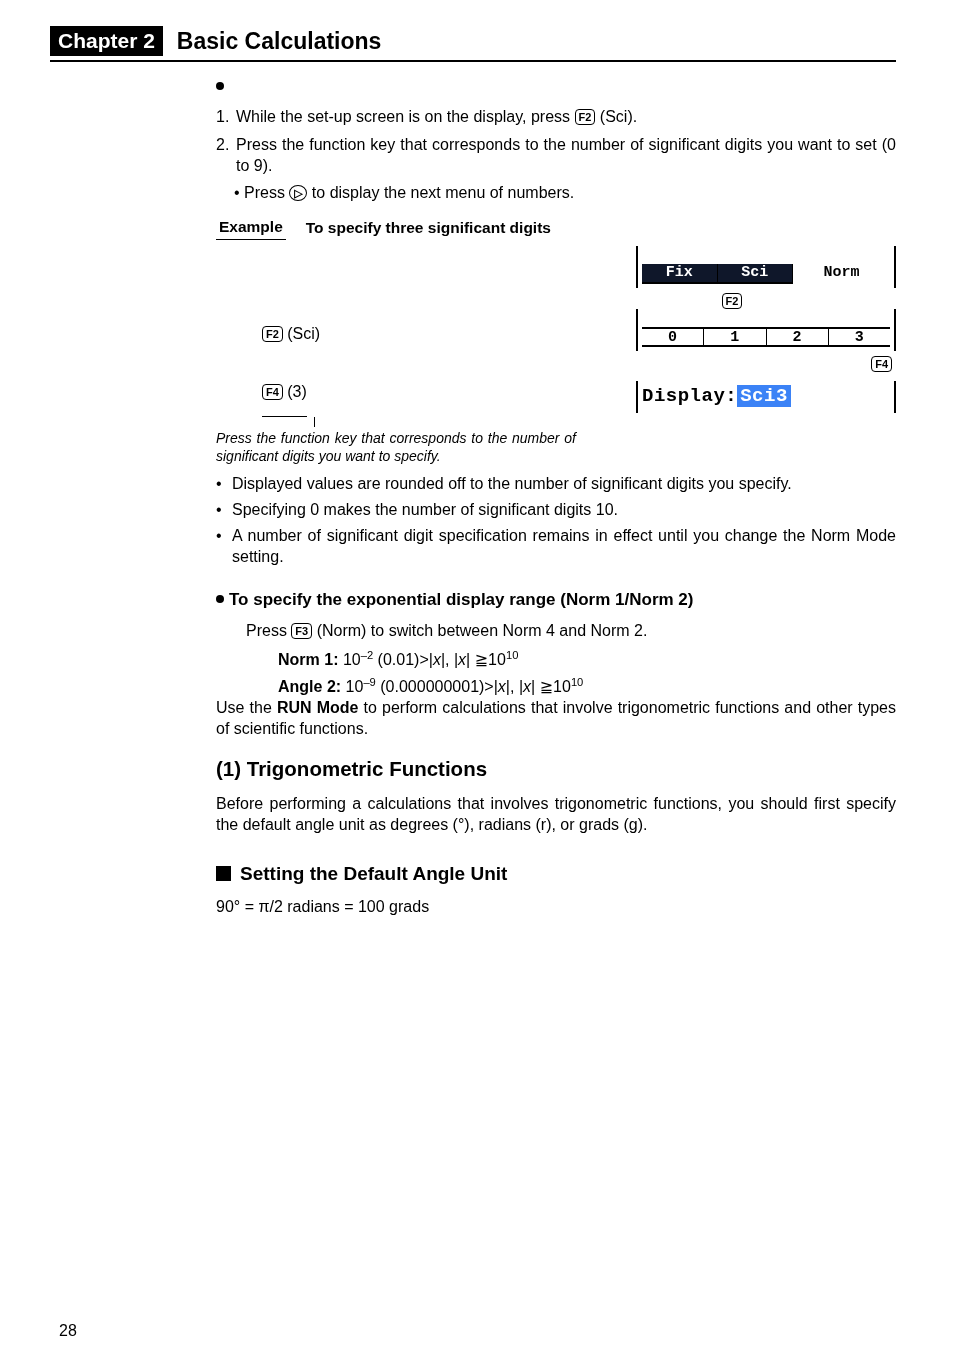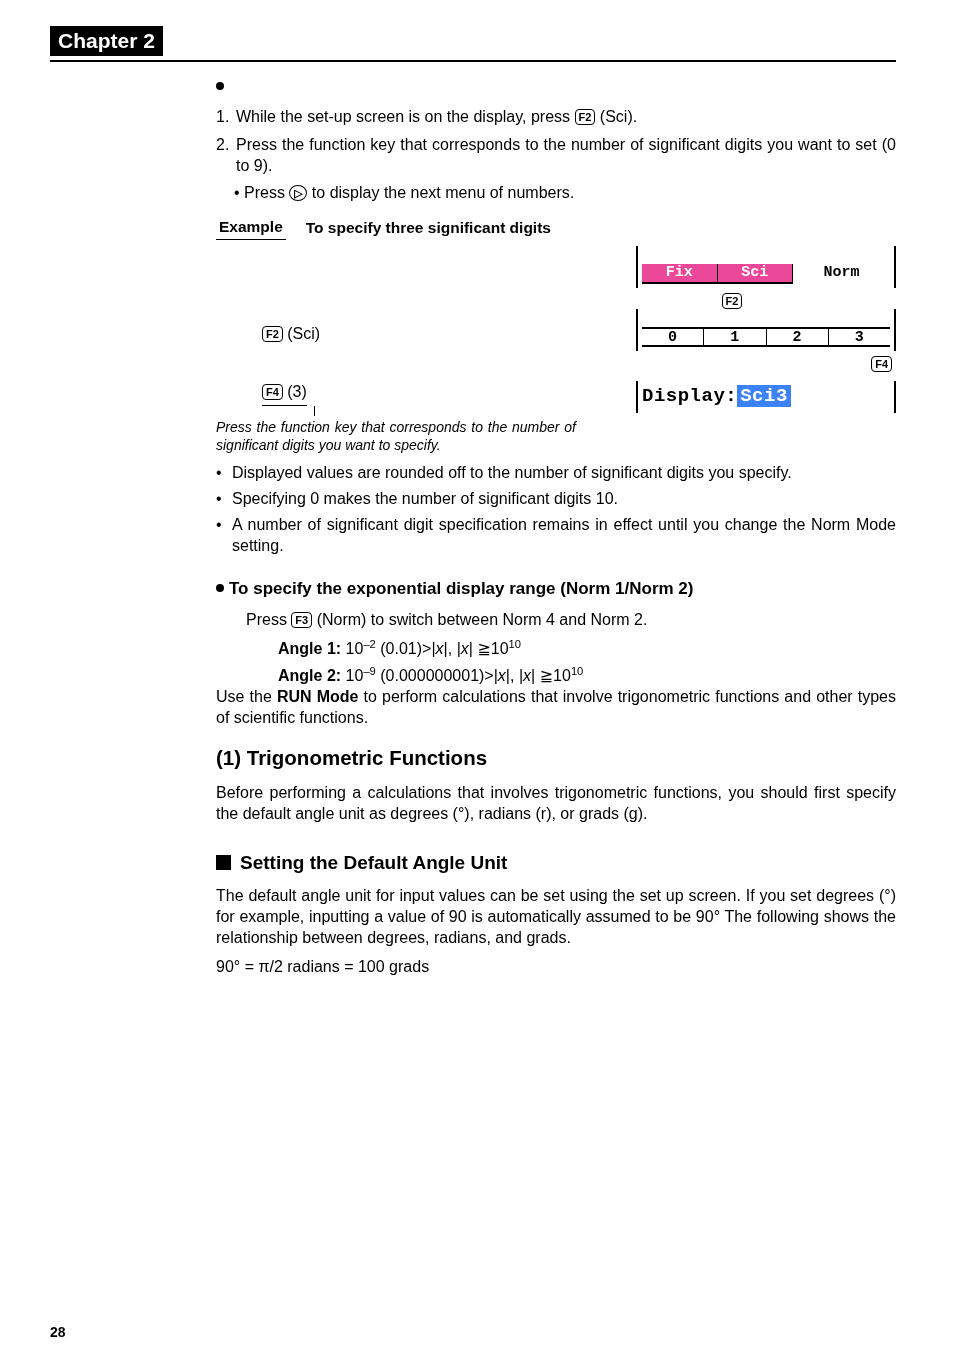--- a/index.html
+++ b/index.html
@@ -128,36 +128,36 @@
     flex: 1;
     border-right: 1px solid #000;
     border-bottom: 2px solid #000;
     text-align: center;
     font-family: "Courier New", monospace;
     font-size: 15px;
     font-weight: bold;
     line-height: 18px;
   }
   .soft-row .cell:last-child { border-right: none; }
-  .soft-row .cell.inv { background: #ec4899; color: #fff; }
+  .soft-row .cell.inv { background: #0f172a; color: #fff; }
   .key-below {
     text-align: center;
     margin-top: 1px;
   }
   .key-below.right { text-align: right; padding-right: 4px; }
   .note-italic {
     font-style: italic;
     font-size: 14px;
     line-height: 1.3;
     margin-top: 2px;
   }
   .f4-underline {
     display: inline-block;
     border-bottom: 1.3px solid #000;
-    padding-bottom: 3px;
+    padding-bottom: 14px;
   }
   .v-connector {
     width: 1px;
     height: 10px;
     background: #000;
     margin-left: 52px;
   }
   .indent { margin-left: 30px; }
   .s-heading {
     font-size: 36px;
@@ -179,35 +179,36 @@
     margin-right: 9px;
   }
   .sub-h2 {
     font-size: 19px;
     font-weight: bold;
     margin: 26px 0 10px 0;
   }
   .page-no {
     position: absolute;
     bottom: 20px;
-    left: 50px;
-    font-weight: bold;
-    font-size: 14px;
+    left: 59px;
+    font-weight: normal;
+    font-size: 16px;
   }
   sup, sub { font-size: 0.7em; line-height: 0; }
   .xi { font-style: italic; }
   .norm-indent { margin-left: 62px; }
 </style>
 </head>
 <body>
 
 <div class="page">
 
   <div class="chapter-line">
     <span class="chapter-badge">Chapter 2</span>
+    <span class="chapter-title">Basic Calculations</span>
   </div>
   <hr class="hr">
 
   <div class="content">
 
     <div class="lead-bullet">
       <span class="dot"></span>
     </div>
 
     <ol class="numlist">
@@ -307,36 +308,35 @@
 
     <div class="lead-bullet" style="margin-top:22px;">
       <span class="dot"></span><span>To specify the exponential display range (Norm 1/Norm 2)</span>
     </div>
 
     <div class="indent">
       <span>Press </span><span class="key">F3</span><span> (Norm) to switch between Norm 4 and Norm 2.</span>
     </div>
 
     <div class="norm-indent" style="margin-top:8px;">
-      <b>Angle 1:</b><span> 10</span><sup>–2</sup><span> (0.01)&gt;|</span><span class="xi">x</span><span>|, |</span><span class="xi">x</span><span>| ≧10</span><sup>10</sup>
+      <b>Norm 1:</b><span> 10</span><sup>–2</sup><span> (0.01)&gt;|</span><span class="xi">x</span><span>|, |</span><span class="xi">x</span><span>| ≧10</span><sup>10</sup>
     </div>
     <div class="norm-indent" style="margin-top:6px;">
       <b>Angle 2:</b><span> 10</span><sup>–9</sup><span> (0.000000001)&gt;|</span><span class="xi">x</span><span>|, |</span><span class="xi">x</span><span>| ≧10</span><sup>10</sup>
     </div>
 
 
     <div class="just">
       <span>Use the </span><b>RUN Mode</b><span> to perform calculations that involve trigonometric functions and other types of scientific functions.</span>
     </div>
 
     <div class="sub-h">(1) Trigonometric Functions</div>
     <div class="just">Before performing a calculations that involves trigonometric functions, you should first specify the default angle unit as degrees (°), radians (r), or grads (g).</div>
 
     <div class="sub-h2">
       <span class="black-sq"></span><span>Setting the Default Angle Unit</span>
     </div>
-    <div class="just">The default angle unit for input values can be set using the set up screen. If you set degrees (°) for example, inputting a value of 90 is automatically assumed to be 90° The following shows the relationship between degrees, radians, and grads.</div>
     <div style="margin-top:8px;">90° = π/2 radians = 100 grads</div>
 
   </div>
 </div>
 
 <div class="page-no">28</div>
 
 </body></html>

